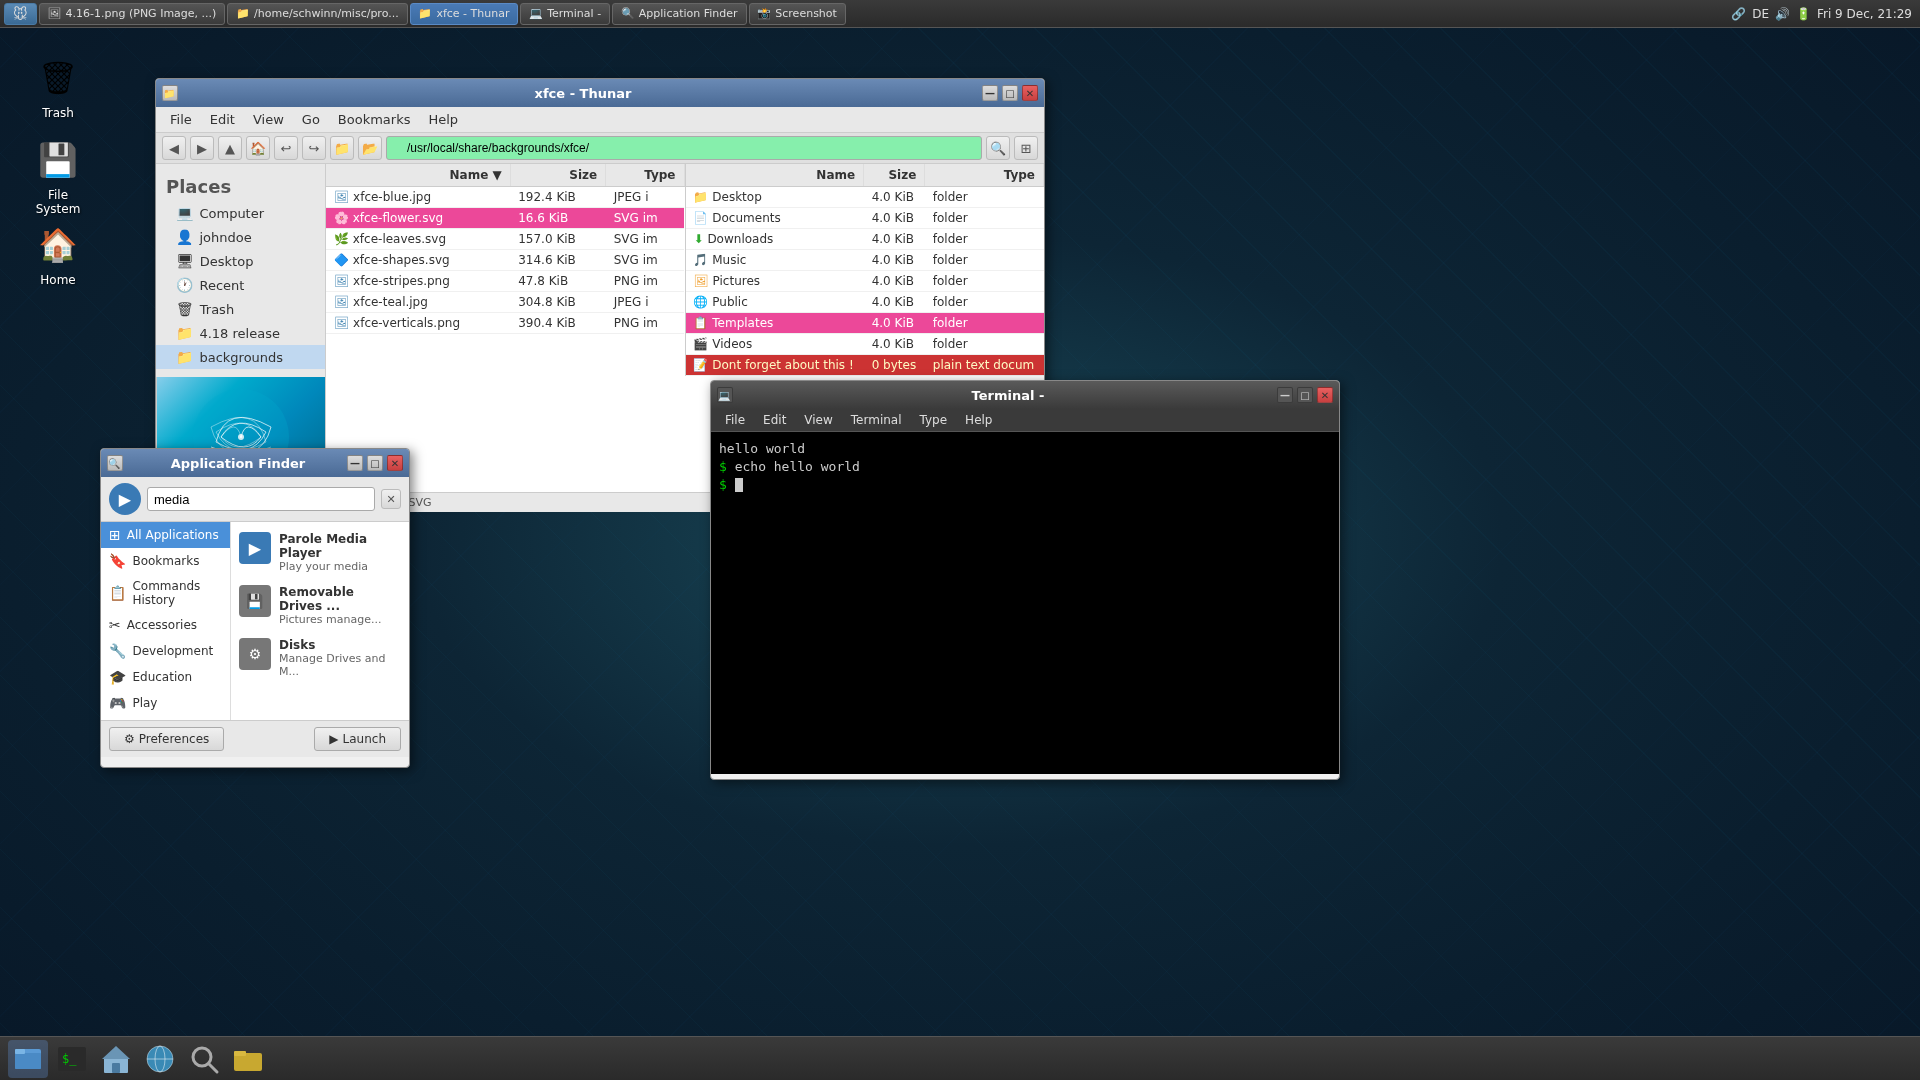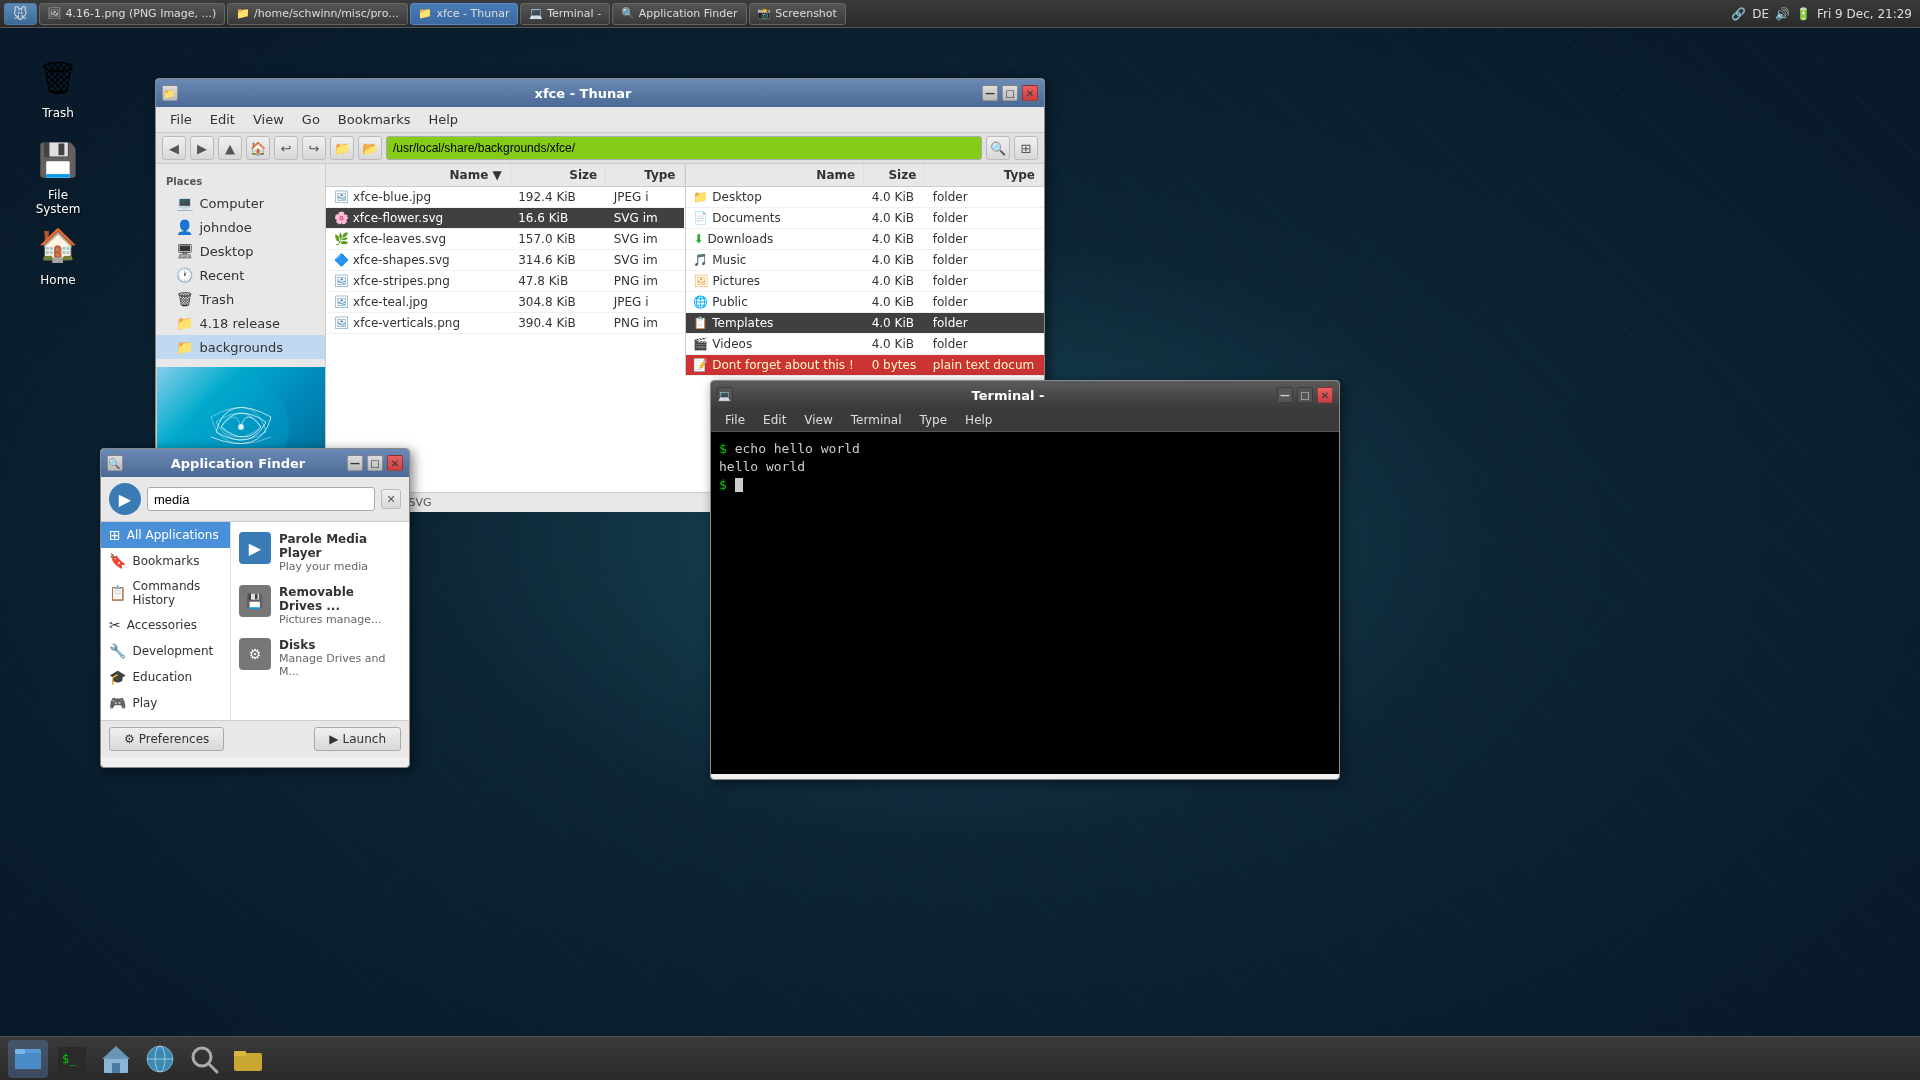--- a/index.html
+++ b/index.html
@@ -174,38 +174,38 @@
       border-radius: 3px;
       cursor: pointer;
       display: flex; align-items: center; justify-content: center;
       font-size: 13px; color: #555;
     }
     .address-bar {
       flex: 1;
       height: 24px;
       border: 1px solid #aaa;
       border-radius: 3px;
-      padding: 2px 6px;
+      padding: 2px 20px;
       font-size: 12px;
-      background: #84cc16;
+      background: #86efac;
     }
     .thunar-body {
       display: flex;
       height: calc(100% - 90px);
     }
     .thunar-sidebar {
       width: 170px;
       background: #e8e8e8;
       border-right: 1px solid #ccc;
       padding: 8px 0;
     }
     .sidebar-section-title {
       padding: 4px 10px;
       font-weight: bold;
-      font-size: 10px;
+      font-size: 18px;
       color: #555;
     }
     .sidebar-item {
       padding: 4px 10px 4px 20px;
       font-size: 13px;
       cursor: pointer;
       display: flex;
       align-items: center;
       gap: 6px;
       color: #333;
@@ -230,21 +230,21 @@
       font-size: 12px;
       font-weight: bold;
       color: #333;
     }
     .file-list td {
       padding: 3px 8px;
       font-size: 12px;
       color: #333;
       border-bottom: 1px solid #f0f0f0;
     }
-    .file-row.selected td { background: #404040; color: white; }
+    .file-row.selected td { background: #ec4899; color: white; }
     .file-row.selected-red td { background: #cc3333; color: #fef9c3; }
 
     
     .thunar-split {
       display: flex;
       width: 100%;
     }
     .thunar-pane {
       flex: 1;
       overflow: auto;
@@ -703,25 +703,25 @@
     <div class="terminal-menubar">
       <span class="terminal-menu-item">File</span>
       <span class="terminal-menu-item">Edit</span>
       <span class="terminal-menu-item">View</span>
       <span class="terminal-menu-item">Terminal</span>
       <span class="terminal-menu-item">Type</span>
       <span class="terminal-menu-item">Help</span>
     </div>
     <div class="terminal-body">
       <div class="terminal-line">
+        <span>hello world</span>
+      </div>
+      <div class="terminal-line">
         <span class="terminal-prompt">$ </span>
         <span>echo hello world</span>
-      </div>
-      <div class="terminal-line">
-        <span>hello world</span>
       </div>
       <div class="terminal-line">
         <span class="terminal-prompt">$ </span>
         <span class="terminal-cursor"></span>
       </div>
     </div>
   </div>
 
   <div class="window app-finder">
     <div class="window-titlebar app-finder-titlebar">

